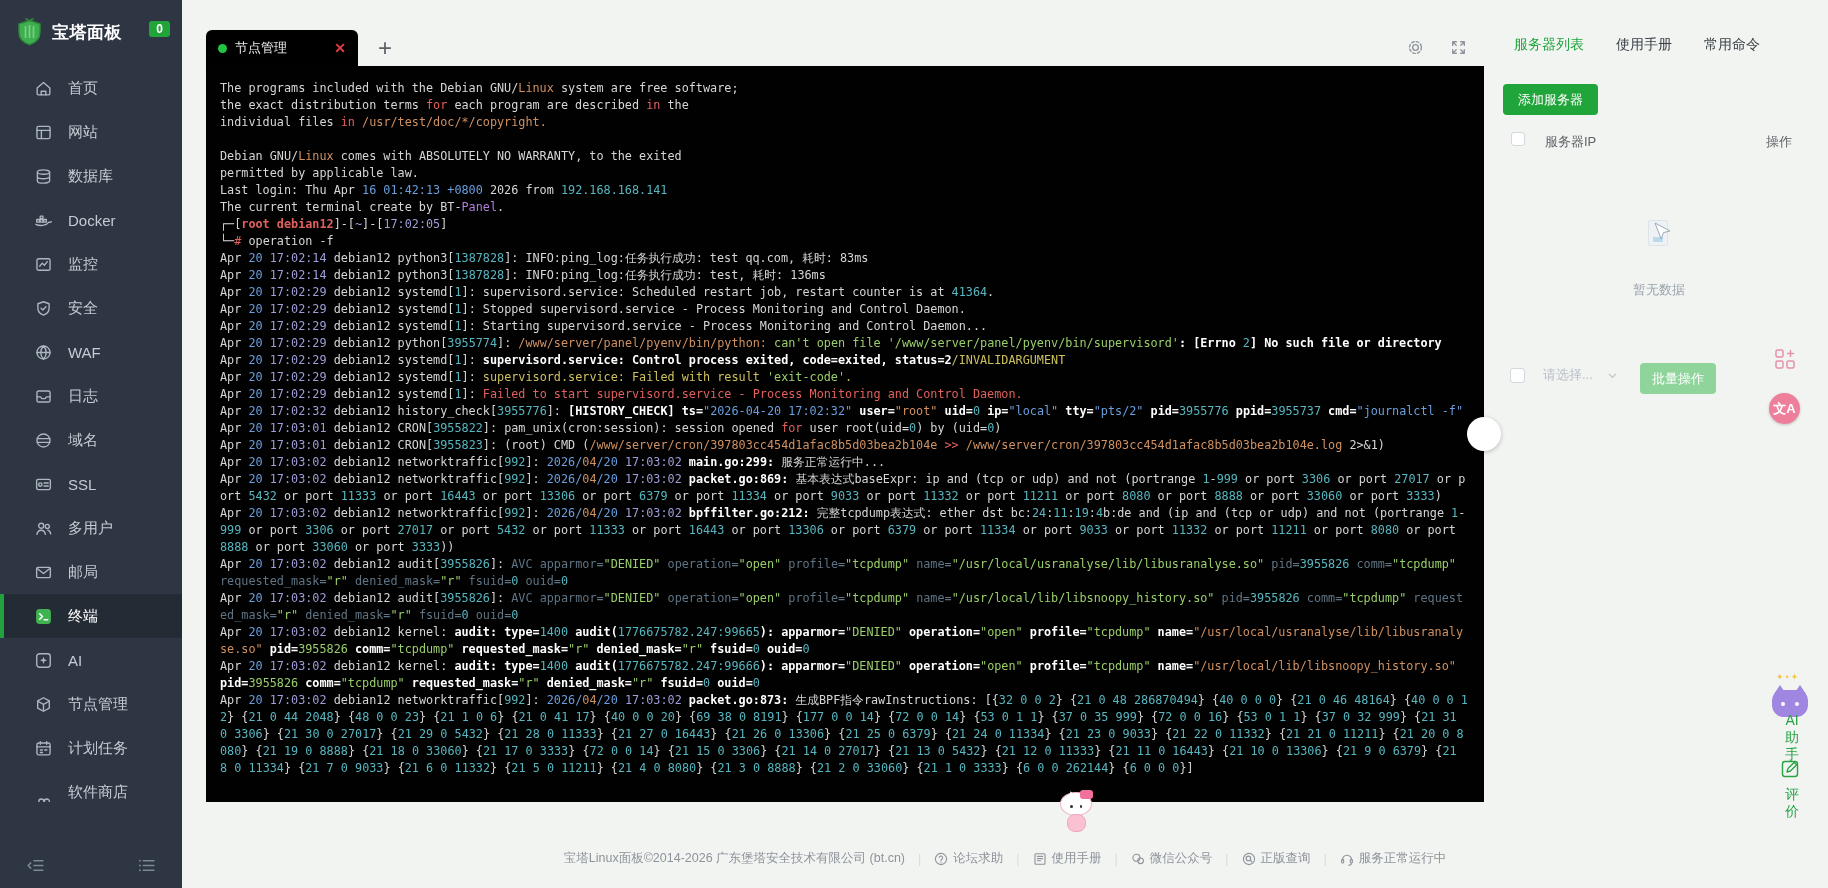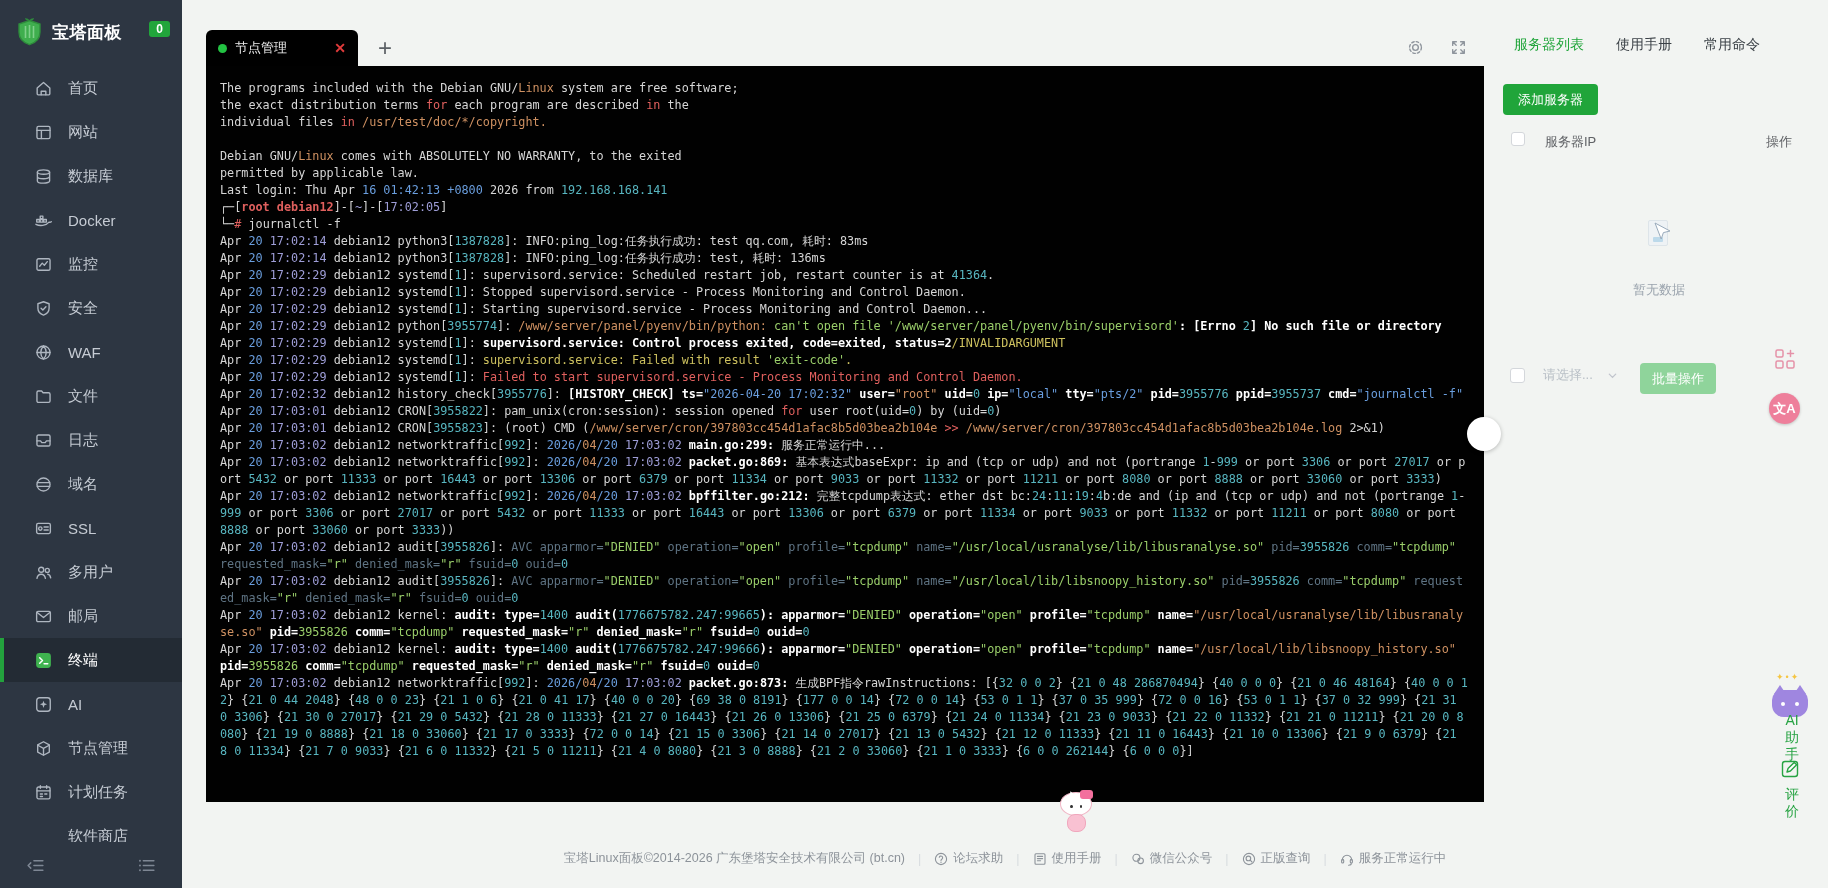--- a/index.html
+++ b/index.html
@@ -182,28 +182,20 @@
             <svg viewBox="0 0 18 18" fill="none" stroke="currentColor" stroke-width="1.3" stroke-linecap="round" stroke-linejoin="round" style="width:100%;height:100%">
               <circle cx="9" cy="9" r="6.2"></circle>
               <path d="M2.8 9h12.4M9 2.8c-3.5 3.6-3.5 8.8 0 12.4M9 2.8c3.5 3.6 3.5 8.8 0 12.4"></path>
             </svg>
           </span>
           <span class="s-label">WAF</span>
         </div>
         <div class="side-item">
           <span class="s-icon">
             <svg viewBox="0 0 18 18" fill="none" stroke="currentColor" stroke-width="1.3" stroke-linecap="round" stroke-linejoin="round" style="width:100%;height:100%">
-              <path d="M2.8 5.2c0-.8.6-1.4 1.4-1.4h3l1.4 1.6h5.2c.8 0 1.4.6 1.4 1.4v6.4c0 .8-.6 1.4-1.4 1.4H4.2c-.8 0-1.4-.6-1.4-1.4z"></path>
-            </svg>
-          </span>
-          <span class="s-label">文件</span>
-        </div>
-        <div class="side-item">
-          <span class="s-icon">
-            <svg viewBox="0 0 18 18" fill="none" stroke="currentColor" stroke-width="1.3" stroke-linecap="round" stroke-linejoin="round" style="width:100%;height:100%">
               <rect x="2.8" y="3.8" width="12.4" height="10.4" rx="1.5"></rect>
               <path d="M2.8 9.4h3.4l1.2 1.6h3.2l1.2-1.6h3.4"></path>
             </svg>
           </span>
           <span class="s-label">日志</span>
         </div>
         <div class="side-item">
           <span class="s-icon">
             <svg viewBox="0 0 18 18" fill="none" stroke="currentColor" stroke-width="1.3" stroke-linecap="round" stroke-linejoin="round" style="width:100%;height:100%">
               <circle cx="9" cy="9" r="6.2"></circle>
@@ -323,22 +315,23 @@
       </div>
     </div>
     <div class="term-body" id="term-body">
         <div class="tline"><span style="color: rgb(214, 214, 214);">The programs included with the Debian GNU/</span><span style="color: rgb(207, 145, 98);">Linux</span><span style="color: rgb(214, 214, 214);"> system are free software;</span></div>
         <div class="tline"><span style="color: rgb(214, 214, 214);">the exact distribution terms </span><span style="color: rgb(224, 96, 94);">for</span><span style="color: rgb(214, 214, 214);"> each program are described </span><span style="color: rgb(224, 96, 94);">in</span><span style="color: rgb(214, 214, 214);"> the</span></div>
         <div class="tline"><span style="color: rgb(214, 214, 214);">individual files </span><span style="color: rgb(224, 96, 94);">in</span><span style="color: rgb(214, 214, 214);"> </span><span style="color: rgb(207, 145, 98);">/usr/test/doc/*/copyright.</span></div>
         <div class="tline">&nbsp;</div>
         <div class="tline"><span style="color: rgb(214, 214, 214);">Debian GNU/</span><span style="color: rgb(207, 145, 98);">Linux</span><span style="color: rgb(214, 214, 214);"> comes with ABSOLUTELY NO WARRANTY, to the exited</span></div>
         <div class="tline"><span style="color: rgb(214, 214, 214);">permitted by applicable law.</span></div>
         <div class="tline"><span style="color: rgb(214, 214, 214);">Last login: Thu Apr </span><span style="color: rgb(106, 158, 222);">16 01:42:13 +0800</span><span style="color: rgb(214, 214, 214);"> 2026 from </span><span style="color: rgb(88, 182, 192);">192.168.168.141</span></div>
+        <div class="tline"><span style="color: rgb(214, 214, 214);">The current terminal create by BT-</span><span style="color: rgb(176, 127, 216);">Panel</span><span style="color: rgb(214, 214, 214);">.</span></div>
         <div class="tline"><span style="color: rgb(214, 214, 214);">┌─[</span><span style="color: rgb(224, 96, 94); font-weight: bold;">root debian12</span><span style="color: rgb(214, 214, 214);">]-[</span><span style="color: rgb(159, 158, 216);">~</span><span style="color: rgb(214, 214, 214);">]-[</span><span style="color: rgb(159, 158, 216);">17:02:05</span><span style="color: rgb(214, 214, 214);">]</span></div>
-        <div class="tline"><span style="color: rgb(214, 214, 214);">└─</span><span style="color: rgb(224, 96, 94);">#</span><span style="color: rgb(214, 214, 214);"> journalctl -f</span></div>
+        <div class="tline"><span style="color: rgb(214, 214, 214);">└─</span><span style="color: rgb(224, 96, 94);">#</span><span style="color: rgb(214, 214, 214);"> operation -f</span></div>
         <div class="tline"><span style="color: rgb(214, 214, 214);">Apr </span><span style="color: rgb(106, 158, 222);">20</span><span style="color: rgb(214, 214, 214);"> </span><span style="color: rgb(159, 158, 216);">17:02:14</span><span style="color: rgb(214, 214, 214);"> debian12 python3[</span><span style="color: rgb(88, 182, 192);">1387828</span><span style="color: rgb(214, 214, 214);">]: INFO:ping_log:任务执行成功: test qq.com, 耗时: 83ms</span></div>
         <div class="tline"><span style="color: rgb(214, 214, 214);">Apr </span><span style="color: rgb(106, 158, 222);">20</span><span style="color: rgb(214, 214, 214);"> </span><span style="color: rgb(159, 158, 216);">17:02:14</span><span style="color: rgb(214, 214, 214);"> debian12 python3[</span><span style="color: rgb(88, 182, 192);">1387828</span><span style="color: rgb(214, 214, 214);">]: INFO:ping_log:任务执行成功: test, 耗时: 136ms</span></div>
         <div class="tline"><span style="color: rgb(214, 214, 214);">Apr </span><span style="color: rgb(106, 158, 222);">20</span><span style="color: rgb(214, 214, 214);"> </span><span style="color: rgb(159, 158, 216);">17:02:29</span><span style="color: rgb(214, 214, 214);"> debian12 systemd[</span><span style="color: rgb(88, 182, 192);">1</span><span style="color: rgb(214, 214, 214);">]: supervisord.service: Scheduled restart job, restart counter is at </span><span style="color: rgb(88, 182, 192);">41364</span><span style="color: rgb(214, 214, 214);">.</span></div>
         <div class="tline"><span style="color: rgb(214, 214, 214);">Apr </span><span style="color: rgb(106, 158, 222);">20</span><span style="color: rgb(214, 214, 214);"> </span><span style="color: rgb(159, 158, 216);">17:02:29</span><span style="color: rgb(214, 214, 214);"> debian12 systemd[</span><span style="color: rgb(88, 182, 192);">1</span><span style="color: rgb(214, 214, 214);">]: Stopped supervisord.service - Process Monitoring and Control Daemon.</span></div>
         <div class="tline"><span style="color: rgb(214, 214, 214);">Apr </span><span style="color: rgb(106, 158, 222);">20</span><span style="color: rgb(214, 214, 214);"> </span><span style="color: rgb(159, 158, 216);">17:02:29</span><span style="color: rgb(214, 214, 214);"> debian12 systemd[</span><span style="color: rgb(88, 182, 192);">1</span><span style="color: rgb(214, 214, 214);">]: Starting supervisord.service - Process Monitoring and Control Daemon...</span></div>
         <div class="tline"><span style="color: rgb(214, 214, 214);">Apr </span><span style="color: rgb(106, 158, 222);">20</span><span style="color: rgb(214, 214, 214);"> </span><span style="color: rgb(159, 158, 216);">17:02:29</span><span style="color: rgb(214, 214, 214);"> debian12 python[</span><span style="color: rgb(88, 182, 192);">3955774</span><span style="color: rgb(214, 214, 214);">]: </span><span style="color: rgb(207, 145, 98);">/www/server/panel/pyenv/bin/python:</span><span style="color: rgb(214, 214, 214);"> </span><span style="color: rgb(154, 206, 106);">can't open file</span><span style="color: rgb(214, 214, 214);"> </span><span style="color: rgb(154, 206, 106);">'/www/server/panel/pyenv/bin/supervisord'</span><span style="color: rgb(255, 255, 255); font-weight: bold;">: [Errno </span><span style="color: rgb(88, 182, 192);">2</span><span style="color: rgb(255, 255, 255); font-weight: bold;">] No such file or directory</span></div>
         <div class="tline"><span style="color: rgb(214, 214, 214);">Apr </span><span style="color: rgb(106, 158, 222);">20</span><span style="color: rgb(214, 214, 214);"> </span><span style="color: rgb(159, 158, 216);">17:02:29</span><span style="color: rgb(214, 214, 214);"> debian12 systemd[</span><span style="color: rgb(88, 182, 192);">1</span><span style="color: rgb(214, 214, 214);">]: </span><span style="color: rgb(255, 255, 255); font-weight: bold;">supervisord.service: Control process exited, code=exited, status=2</span><span style="color: rgb(205, 193, 95);">/INVALIDARGUMENT</span></div>
         <div class="tline"><span style="color: rgb(214, 214, 214);">Apr </span><span style="color: rgb(106, 158, 222);">20</span><span style="color: rgb(214, 214, 214);"> </span><span style="color: rgb(159, 158, 216);">17:02:29</span><span style="color: rgb(214, 214, 214);"> debian12 systemd[</span><span style="color: rgb(88, 182, 192);">1</span><span style="color: rgb(214, 214, 214);">]: </span><span style="color: rgb(205, 193, 95);">supervisord.service: Failed with result </span><span style="color: rgb(154, 206, 106);">'exit-code'</span><span style="color: rgb(205, 193, 95);">.</span></div>
         <div class="tline"><span style="color: rgb(214, 214, 214);">Apr </span><span style="color: rgb(106, 158, 222);">20</span><span style="color: rgb(214, 214, 214);"> </span><span style="color: rgb(159, 158, 216);">17:02:29</span><span style="color: rgb(214, 214, 214);"> debian12 systemd[</span><span style="color: rgb(88, 182, 192);">1</span><span style="color: rgb(214, 214, 214);">]: </span><span style="color: rgb(224, 96, 94);">Failed to start supervisord.service - Process Monitoring and Control Daemon.</span></div>
         <div class="tline"><span style="color: rgb(214, 214, 214);">Apr </span><span style="color: rgb(106, 158, 222);">20</span><span style="color: rgb(214, 214, 214);"> </span><span style="color: rgb(159, 158, 216);">17:02:32</span><span style="color: rgb(214, 214, 214);"> debian12 history_check[</span><span style="color: rgb(88, 182, 192);">3955776</span><span style="color: rgb(214, 214, 214);">]: </span><span style="color: rgb(255, 255, 255); font-weight: bold;">[HISTORY_CHECK] ts=</span><span style="color: rgb(106, 158, 222);">"2026-04-20 17:02:32"</span><span style="color: rgb(255, 255, 255); font-weight: bold;"> user=</span><span style="color: rgb(207, 145, 98);">"root"</span><span style="color: rgb(255, 255, 255); font-weight: bold;"> uid=</span><span style="color: rgb(88, 182, 192);">0</span><span style="color: rgb(255, 255, 255); font-weight: bold;"> ip=</span><span style="color: rgb(106, 158, 222);">"local"</span><span style="color: rgb(255, 255, 255); font-weight: bold;"> tty=</span><span style="color: rgb(106, 158, 222);">"pts/2"</span><span style="color: rgb(255, 255, 255); font-weight: bold;"> pid=</span><span style="color: rgb(88, 182, 192);">3955776</span><span style="color: rgb(255, 255, 255); font-weight: bold;"> ppid=</span><span style="color: rgb(88, 182, 192);">3955737</span><span style="color: rgb(255, 255, 255); font-weight: bold;"> cmd=</span><span style="color: rgb(106, 158, 222);">"journalctl -f"</span></div>

